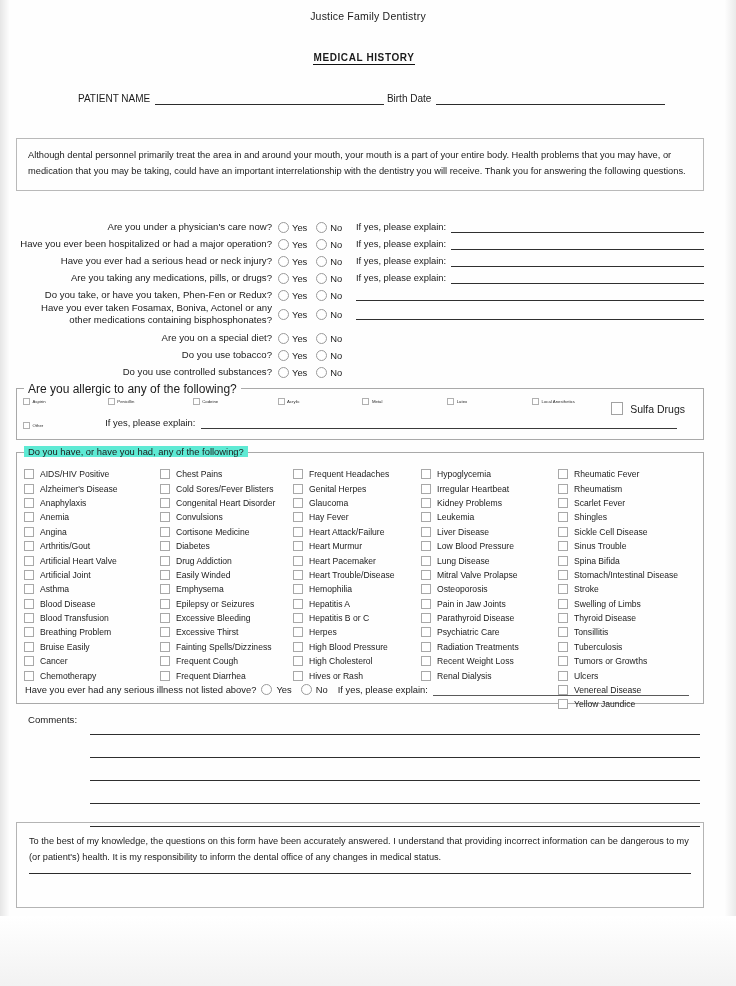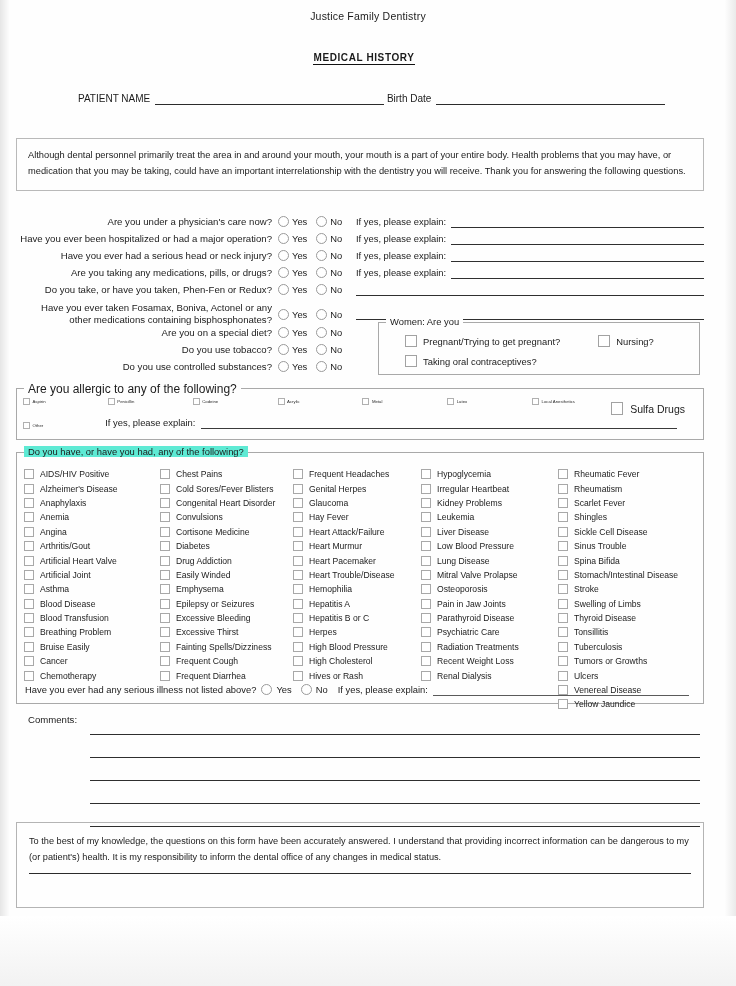--- a/index.html
+++ b/index.html
@@ -87,21 +87,21 @@
   }
 
   
   .q-block {
     position: absolute;
     top: 216px; left: 0;
     width: 736px;
   }
   .q-row {
     display: flex;
-    align-items: flex-start;
+    align-items: flex-end;
     height: 17px;
     font-size: 9.6px;
   }
   .q-row.tall { height: 26px; align-items: center; }
   .q-text {
     width: 278px;
     text-align: right;
     padding-right: 6px;
     box-sizing: border-box;
     line-height: 1.22;
@@ -495,39 +495,20 @@
         <div class="yn">
           <span class="radio"></span>
           <span class="tx">Yes</span>
           <span class="radio"></span>
           <span class="tx">No</span>
         </div>
         <div class="explain"></div>
       </div>
     </div>
 
-  <div class="women-box">
-    <div class="women-legend">Women:  Are you</div>
-    <div class="women-row women-indent">
-      <span class="grp">
-        <span class="chk"></span>
-        <span>Pregnant/Trying to get pregnant?</span>
-      </span>
-      <span class="grp second">
-        <span class="chk"></span>
-        <span>Nursing?</span>
-      </span>
-    </div>
-    <div class="women-row women-indent">
-      <span class="grp">
-        <span class="chk"></span>
-        <span>Taking oral contraceptives?</span>
-      </span>
-    </div>
-  </div>
 
   <div class="allergy-box">
     <div class="allergy-legend">Are you allergic to any of the following?</div>
     <div class="allergy-row1" id="allergy-row">
         <span class="a-item" style="width: 14.2857%;">
           <span class="chk-sm"></span>
           <span>Aspirin</span>
         </span>
         <span class="a-item" style="width: 14.2857%;">
           <span class="chk-sm"></span>

